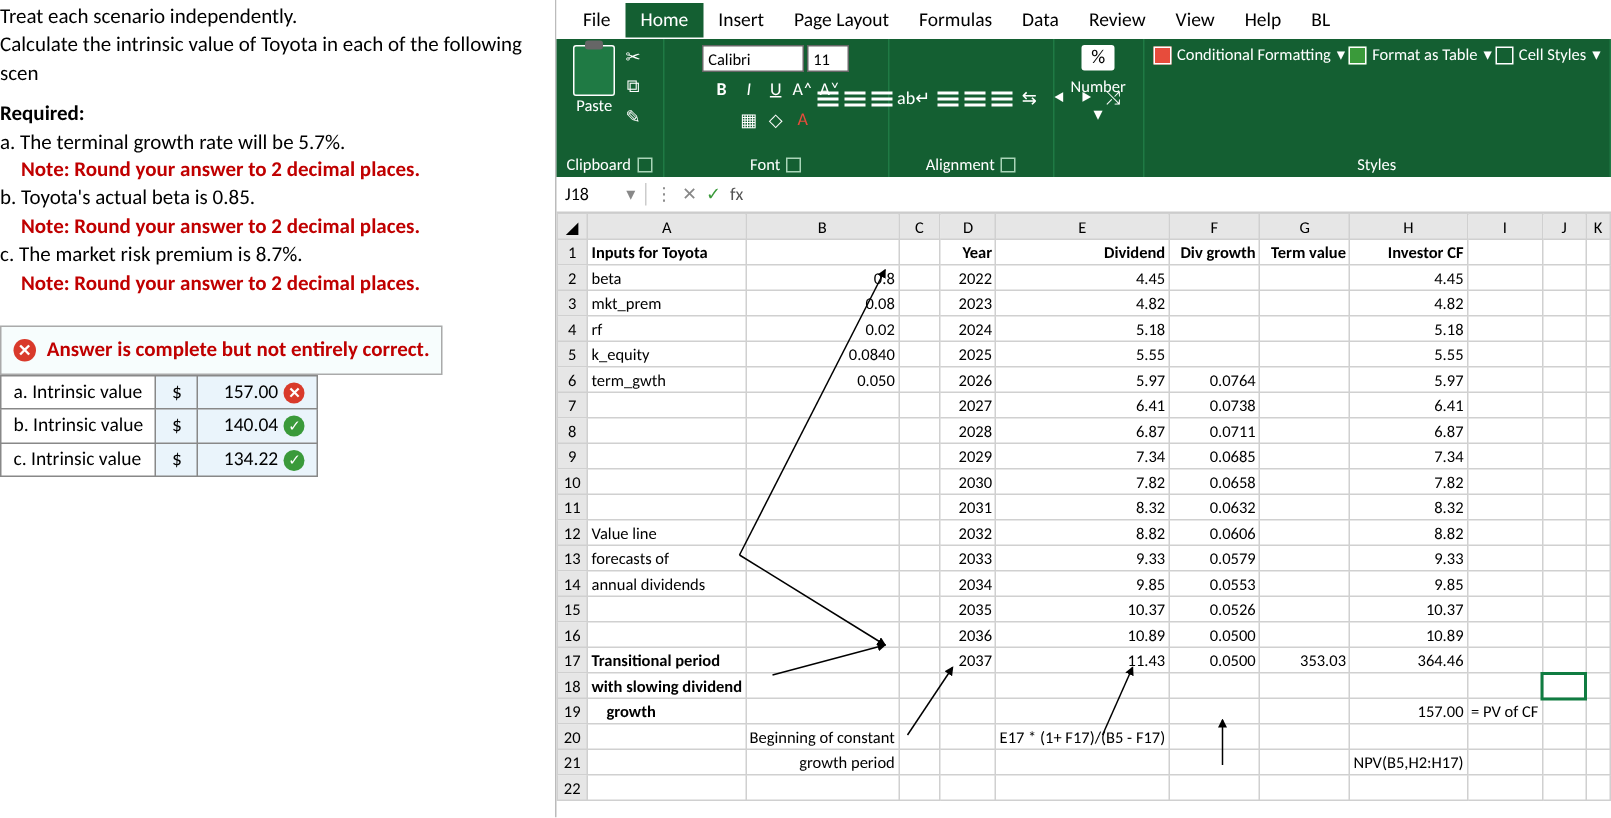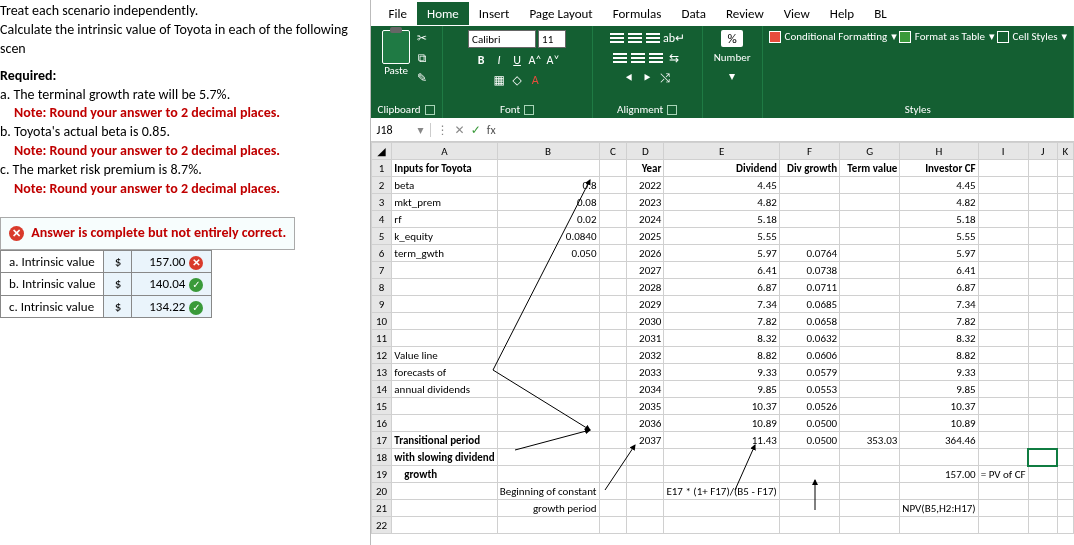--- a/index.html
+++ b/index.html
@@ -25,21 +25,21 @@
 .group-label{color:#fff;font-size:11px;padding:2px 0;width:100%;text-align:center}
 .group-body{flex:1;display:flex;align-items:center;gap:4px}
 .clipboard-icn{width:28px;height:34px;border:1px solid #fff;border-radius:2px;position:relative;background:#1f7a44}
 .clipboard-icn:before{content:"";position:absolute;top:-4px;left:7px;width:12px;height:6px;background:#666;border-radius:2px}
 .font-box{display:flex;flex-direction:column;gap:4px}
 .font-row{display:flex;align-items:center;gap:2px}
 .font-sel{background:#fff;color:#000;height:18px;font-size:11px;border:1px solid #666;padding:0 3px}
 .fw{width:68px}
 .fs{width:28px}
 .btn{display:inline-flex;align-items:center;justify-content:center;min-width:16px;height:16px;color:#fff;font-size:12px;cursor:pointer}
-.align-box{display:flex;flex-direction:column;gap:4px}
+.align-box{display:flex;flex-direction:row;gap:4px}
 .lines{display:inline-block;width:14px;height:10px;background:linear-gradient(#fff,#fff) 0 0/100% 2px no-repeat,linear-gradient(#fff,#fff) 0 4px/100% 2px no-repeat,linear-gradient(#fff,#fff) 0 8px/100% 2px no-repeat}
 .num-box{display:flex;flex-direction:column;gap:4px;align-items:center}
 .pct{background:#fff;color:#000;padding:1px 6px;border-radius:2px;font-size:13px}
 .styles-box{display:flex;flex-direction:row;gap:2px;font-size:11px;white-space:nowrap}
 .sty-item{display:flex;align-items:center;gap:4px}
 .sq{width:12px;height:12px;border:1px solid #fff;display:inline-block}
 .dlg-launcher{width:10px;height:10px;border:1px solid #a9d5b8;margin-left:4px;display:inline-block;vertical-align:middle}
 .namebox-row{display:flex;align-items:center;height:24px;border-bottom:1px solid #ccc;font-size:12px}
 .namebox{width:60px;border-right:1px solid #ccc;padding:0 6px;display:flex;align-items:center;justify-content:space-between}
 .fx-icons{display:flex;gap:6px;padding:0 6px;color:#888;align-items:center}

